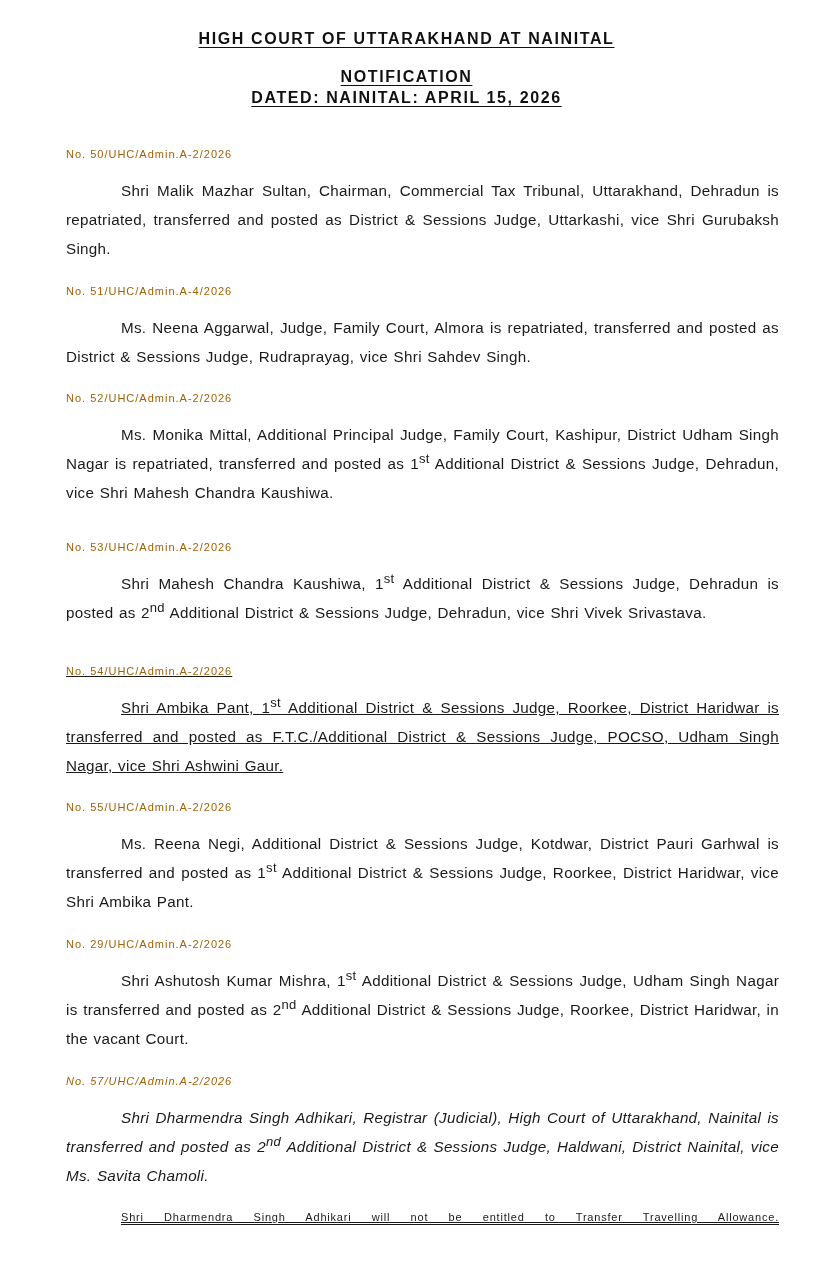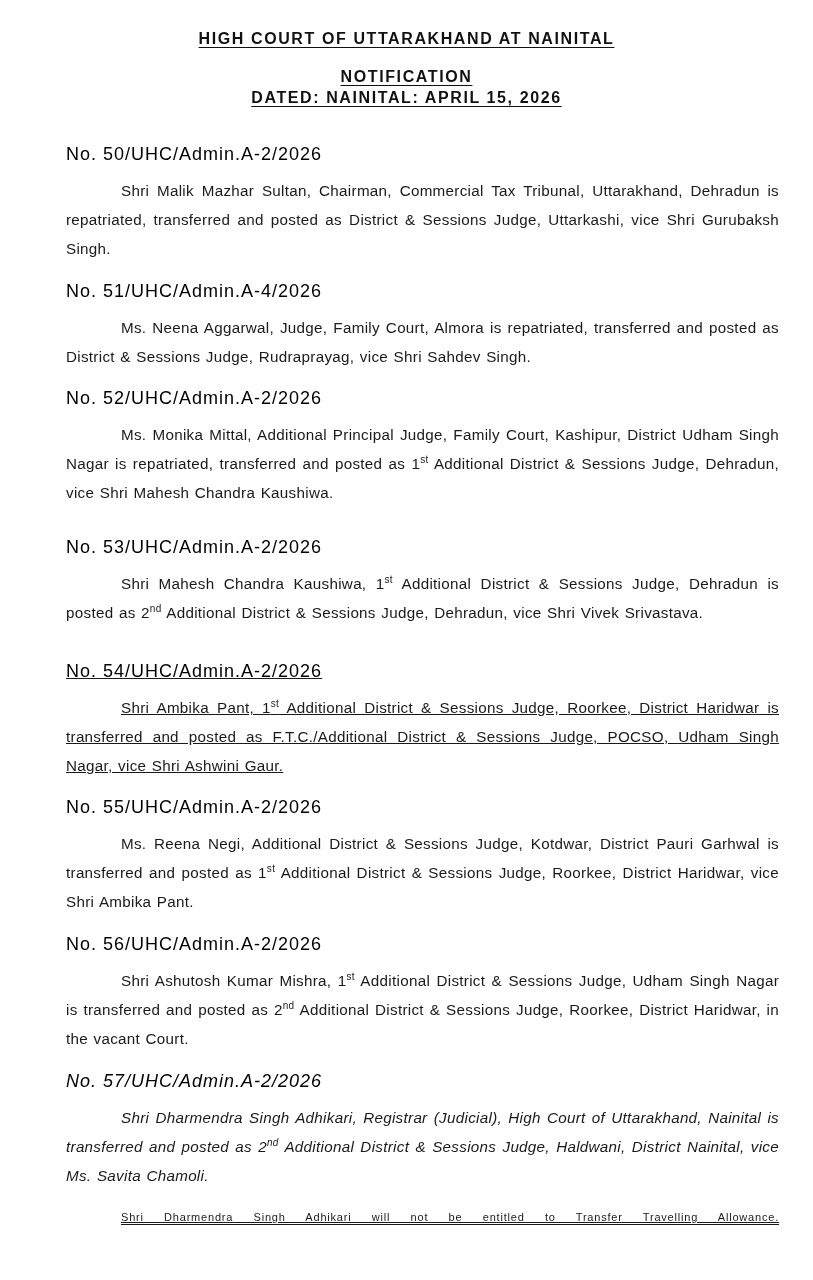--- a/index.html
+++ b/index.html
@@ -13,31 +13,31 @@
     position: absolute; left: 0; width: 813px; text-align: center;
     font-weight: bold; font-size: 16px; letter-spacing: 1.6px;
     color: #111;
   }
   .hdr span { text-decoration: underline; text-underline-offset: 3px; text-decoration-thickness: 1px; }
   .h1 { top: 30px; }
   .h2 { top: 68px; }
   .h3 { top: 89px; }
   .notif { position: absolute; left: 66px; width: 713px; }
   .num {
-    font-size: 18px; letter-spacing: 1px; color: #000000;
+    font-size: 11px; letter-spacing: 1px; color: #a16207;
     height: 20px; line-height: 20px;
   }
   .body {
     margin-top: 12px;
     font-size: 15.2px; line-height: 29px;
     text-align: justify; text-indent: 55px;
     letter-spacing: 0.3px; word-spacing: 1px;
     font-stretch: condensed;
   }
-  .body sup { font-size: 10px; line-height: 0; vertical-align: 6px; }
+  .body sup { font-size: 13px; line-height: 0; vertical-align: 6px; }
   .note {
     position: absolute; left: 66px; width: 713px; top: 1203px;
     font-size: 11px; line-height: 28px; text-align: justify;
     text-indent: 55px; letter-spacing: 0.8px; text-decoration: underline;
   }
   .note span { text-decoration: underline; text-underline-offset: 3px; }
   .note:after { content: ""; display: inline-block; width: 100%; }
 </style>
 </head>
 <body>
@@ -66,21 +66,21 @@
       </div>
       <div class="notif" style="top: 661px; text-decoration: underline;">
         <div class="num">No. 54/UHC/Admin.A-2/2026</div>
         <div class="body">Shri Ambika Pant, 1<sup>st</sup> Additional District &amp; Sessions Judge, Roorkee, District Haridwar is transferred and posted as F.T.C./Additional District &amp; Sessions Judge, POCSO, Udham Singh Nagar, vice Shri Ashwini Gaur.</div>
       </div>
       <div class="notif" style="top: 797px;">
         <div class="num">No. 55/UHC/Admin.A-2/2026</div>
         <div class="body">Ms. Reena Negi, Additional District &amp; Sessions Judge, Kotdwar, District Pauri Garhwal is transferred and posted as 1<sup>st</sup> Additional District &amp; Sessions Judge, Roorkee, District Haridwar, vice Shri Ambika Pant.</div>
       </div>
       <div class="notif" style="top: 934px;">
-        <div class="num">No. 56/UHC/Admin.A-2/2026</div>
+        <div class="num">No. 29/UHC/Admin.A-2/2026</div>
         <div class="body">Shri Ashutosh Kumar Mishra, 1<sup>st</sup> Additional District &amp; Sessions Judge, Udham Singh Nagar is transferred and posted as 2<sup>nd</sup> Additional District &amp; Sessions Judge, Roorkee, District Haridwar, in the vacant Court.</div>
       </div>
       <div class="notif" style="top: 1071px; font-style: italic;">
         <div class="num">No. 57/UHC/Admin.A-2/2026</div>
         <div class="body">Shri Dharmendra Singh Adhikari, Registrar (Judicial), High Court of Uttarakhand, Nainital is transferred and posted as 2<sup>nd</sup> Additional District &amp; Sessions Judge, Haldwani, District Nainital, vice Ms. Savita Chamoli.</div>
       </div>
     </div>
 
   <div class="note"><span>Shri Dharmendra Singh Adhikari will not be entitled to Transfer Travelling Allowance.</span></div>
 </div>

